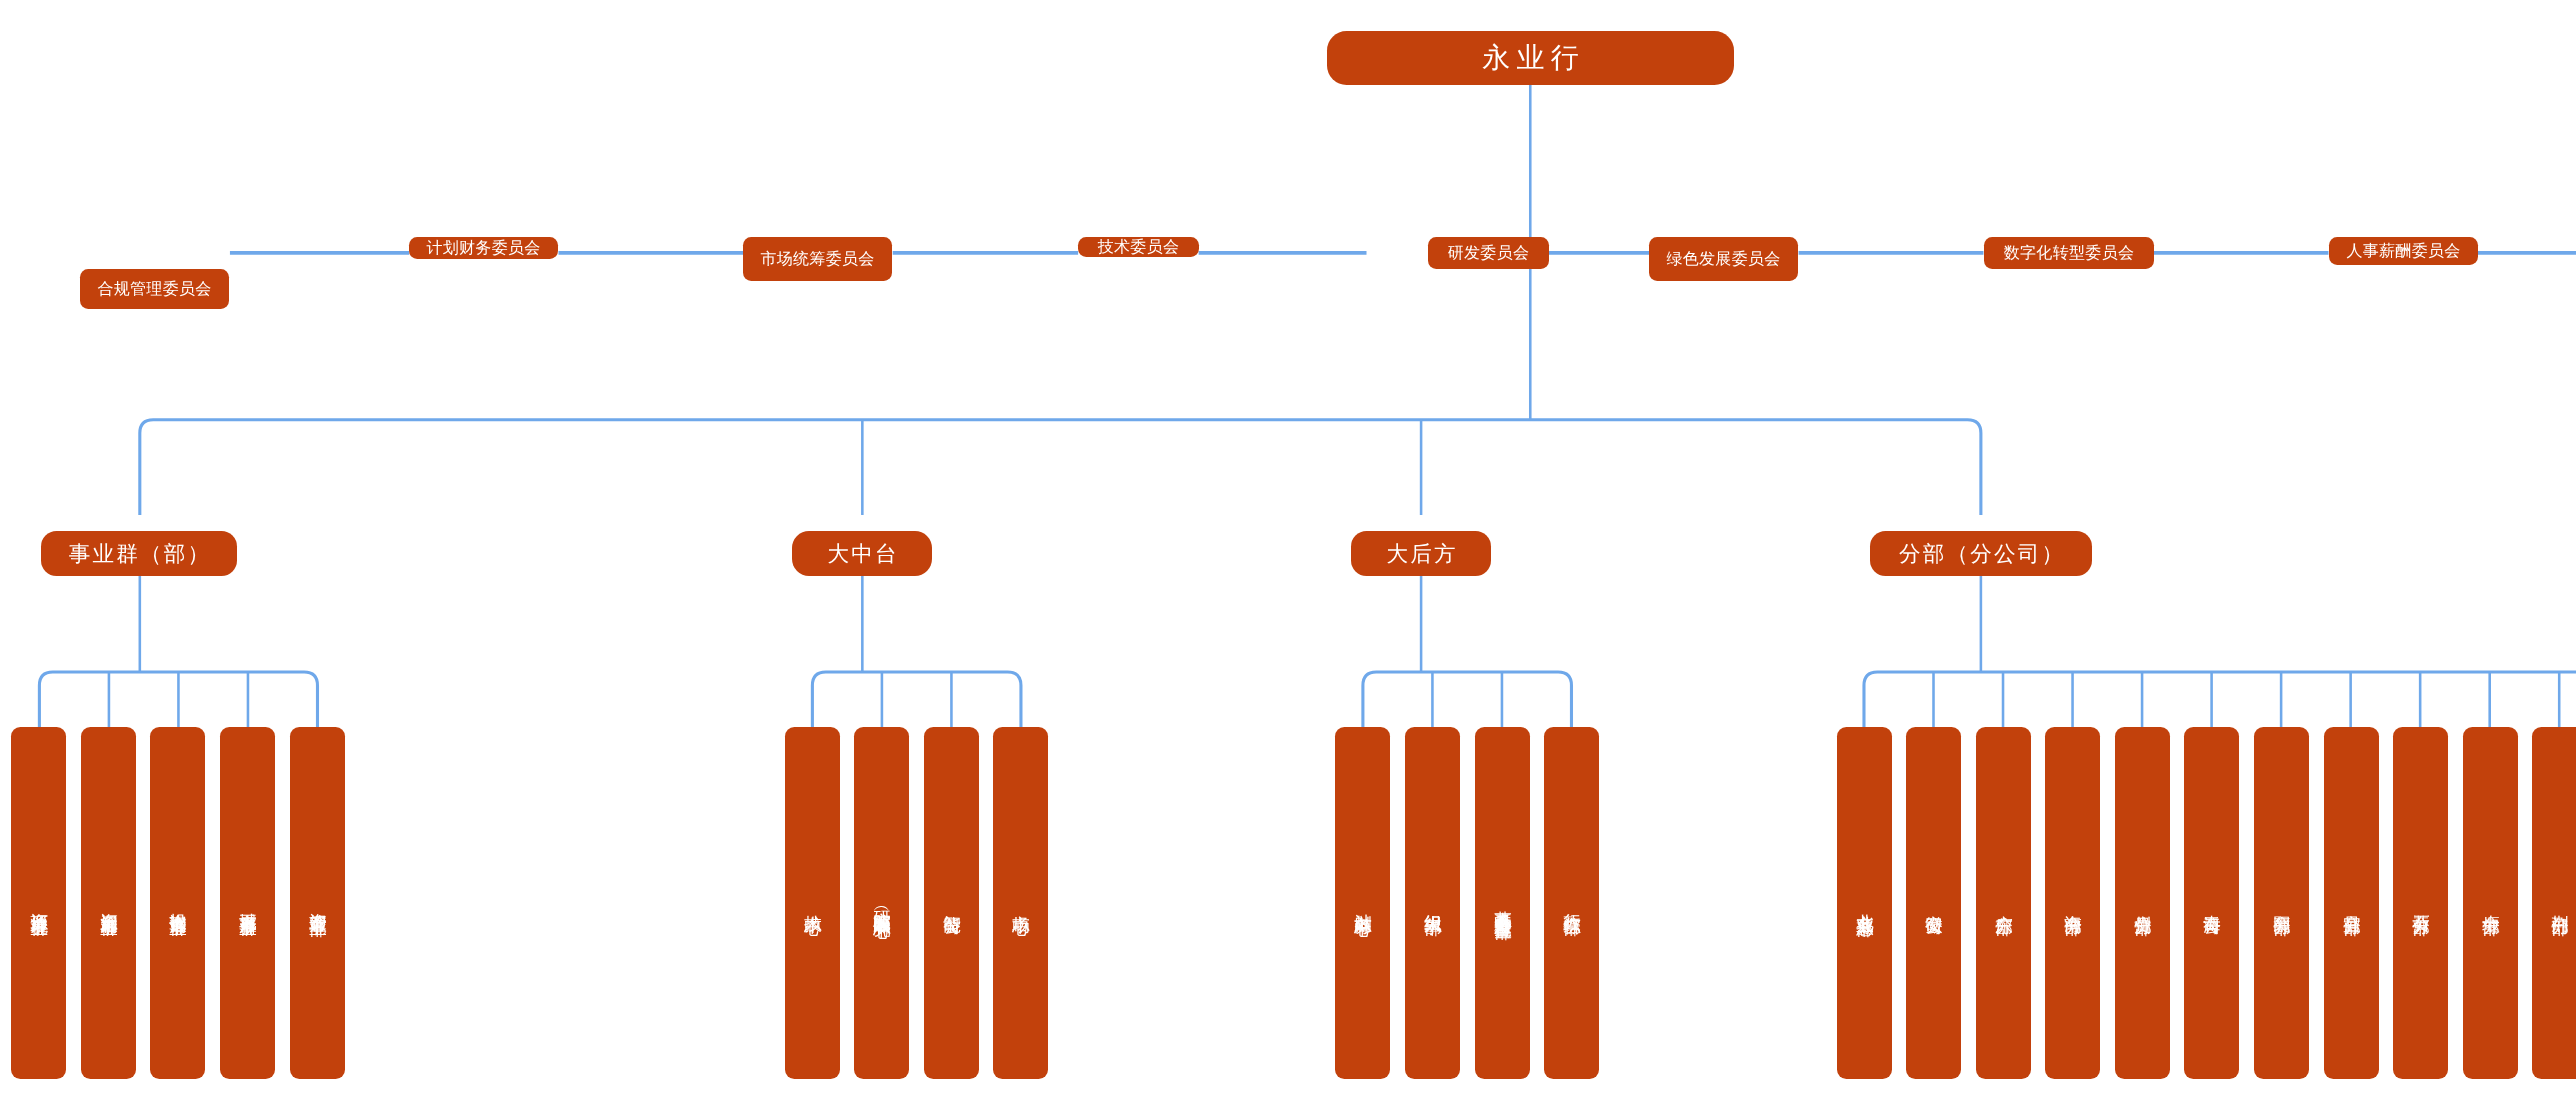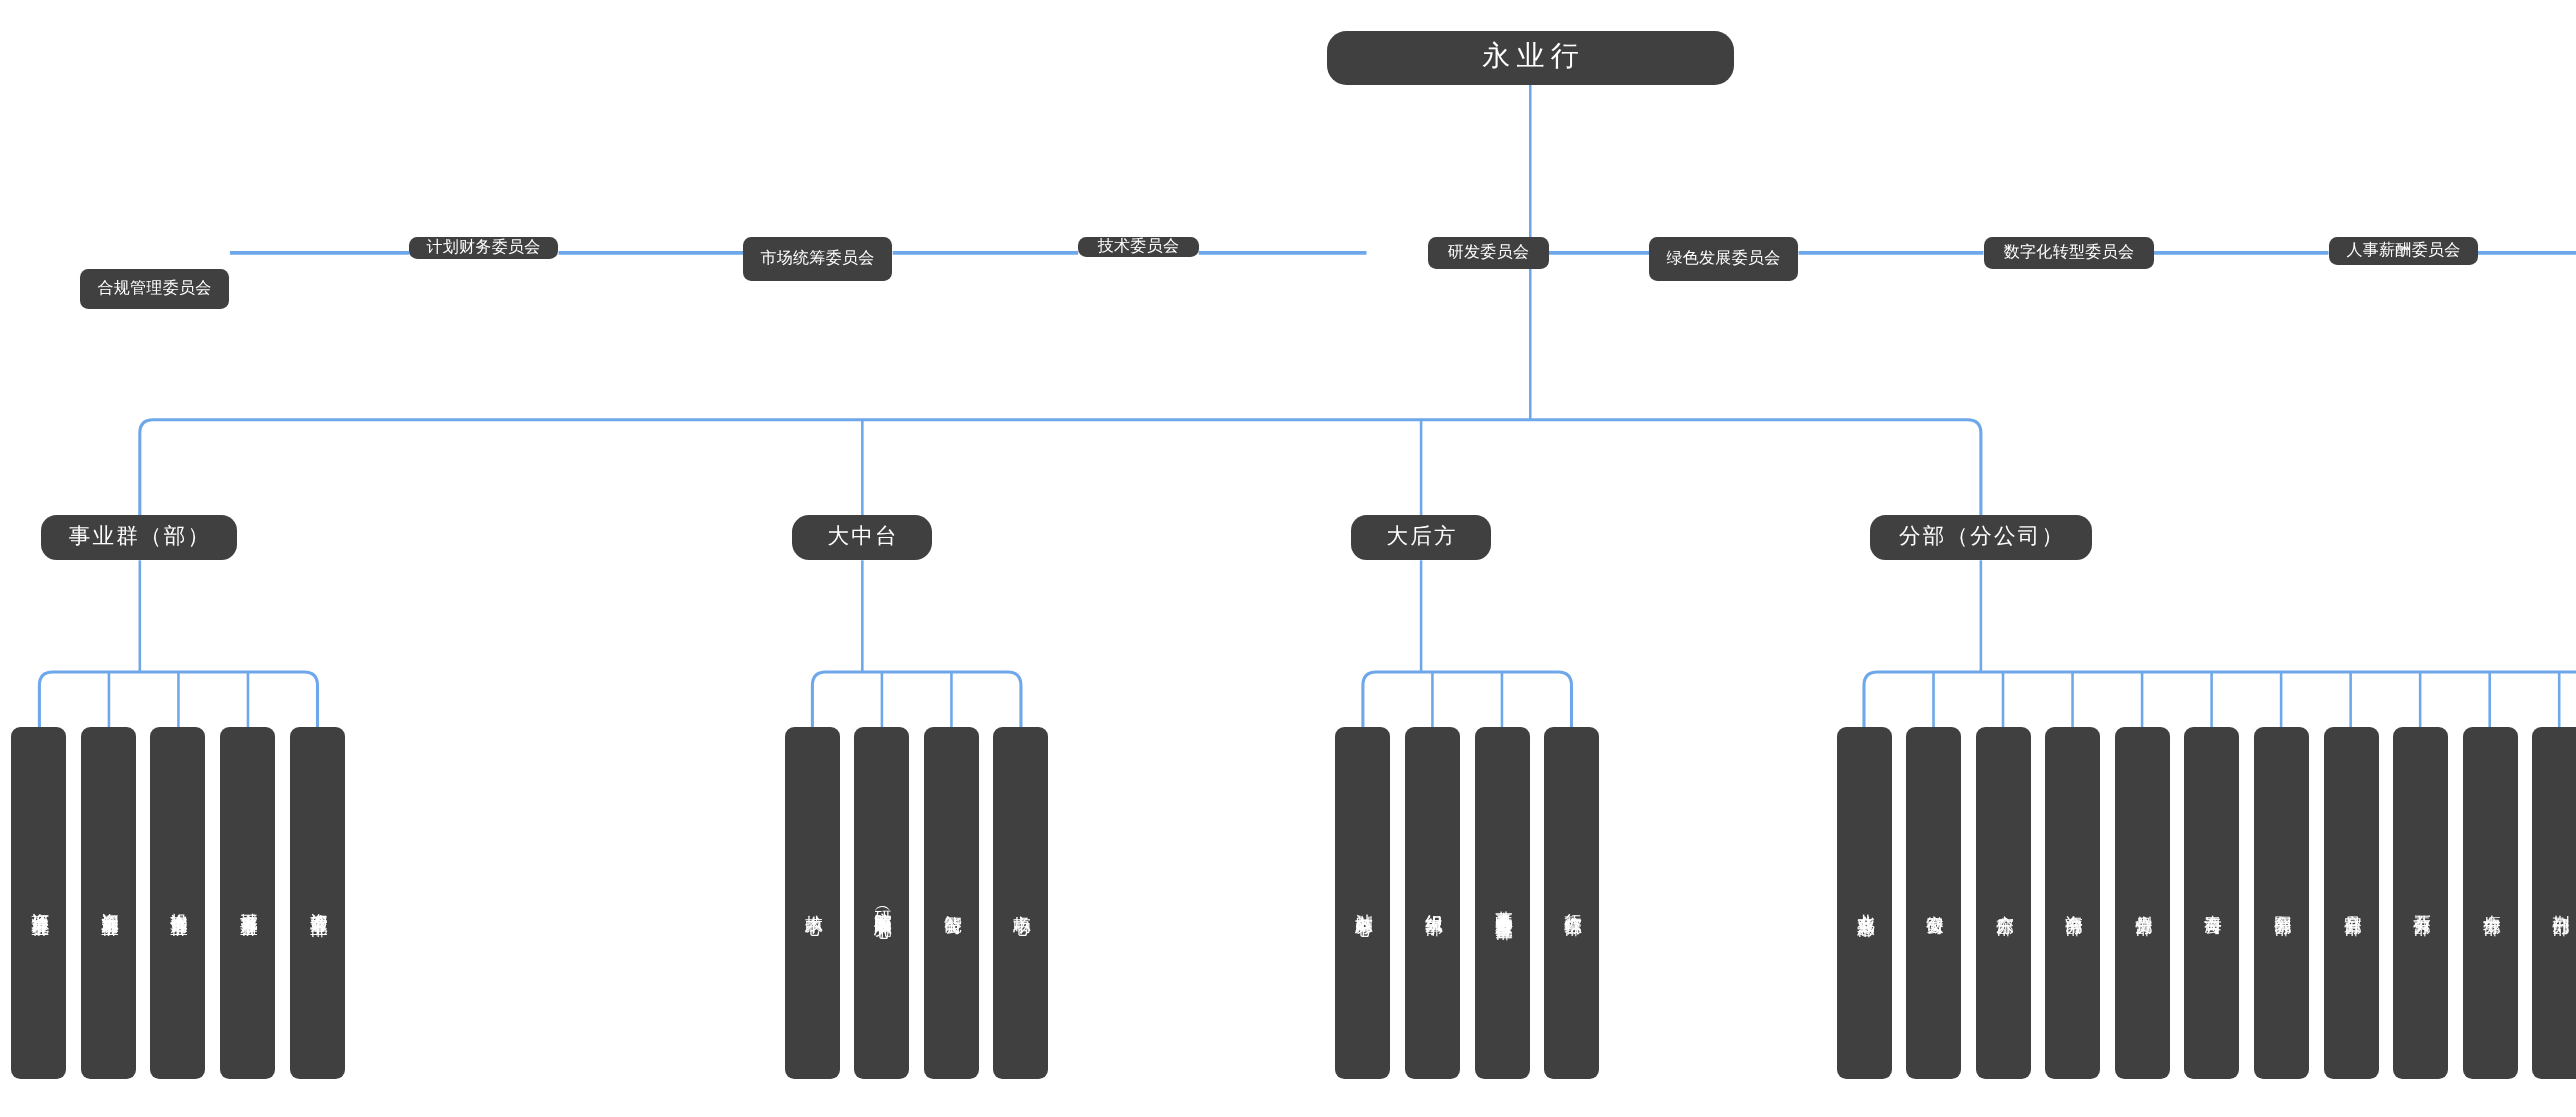--- a/index.html
+++ b/index.html
@@ -24,31 +24,30 @@
     position: absolute;
     inset: 0;
     width: 3059px;
     height: 1117px;
     pointer-events: none;
   }
 
   
   .node {
     position: absolute;
-    background: #404040;
+    background: #c2410c;
     color: #ffffff;
     box-sizing: border-box;
     display: flex;
     align-items: center;
     justify-content: center;
     text-align: center;
     letter-spacing: 0.08em;
     line-height: 1.16;
     white-space: nowrap;
-    font-family: Liberation Mono, monospace;
   }
 
   
   .node-root {
     border-radius: 19.6px;
     font-size: 28px;
     letter-spacing: 0.22em;
     padding-left: 0.22em;
   }
 
@@ -58,20 +57,21 @@
     font-size: 16px;
     letter-spacing: 0.02em;
   }
 
   
   .node-group {
     border-radius: 15.5px;
     font-size: 21.6px;
     letter-spacing: 0.10em;
     padding-left: 0.10em;
+    margin-top: 16px;
   }
 
   
   .node-leaf {
     border-radius: 9.3px;
     font-size: 17.5px;
     letter-spacing: 0.02em;
     align-items: center;
     justify-content: center;
   }

